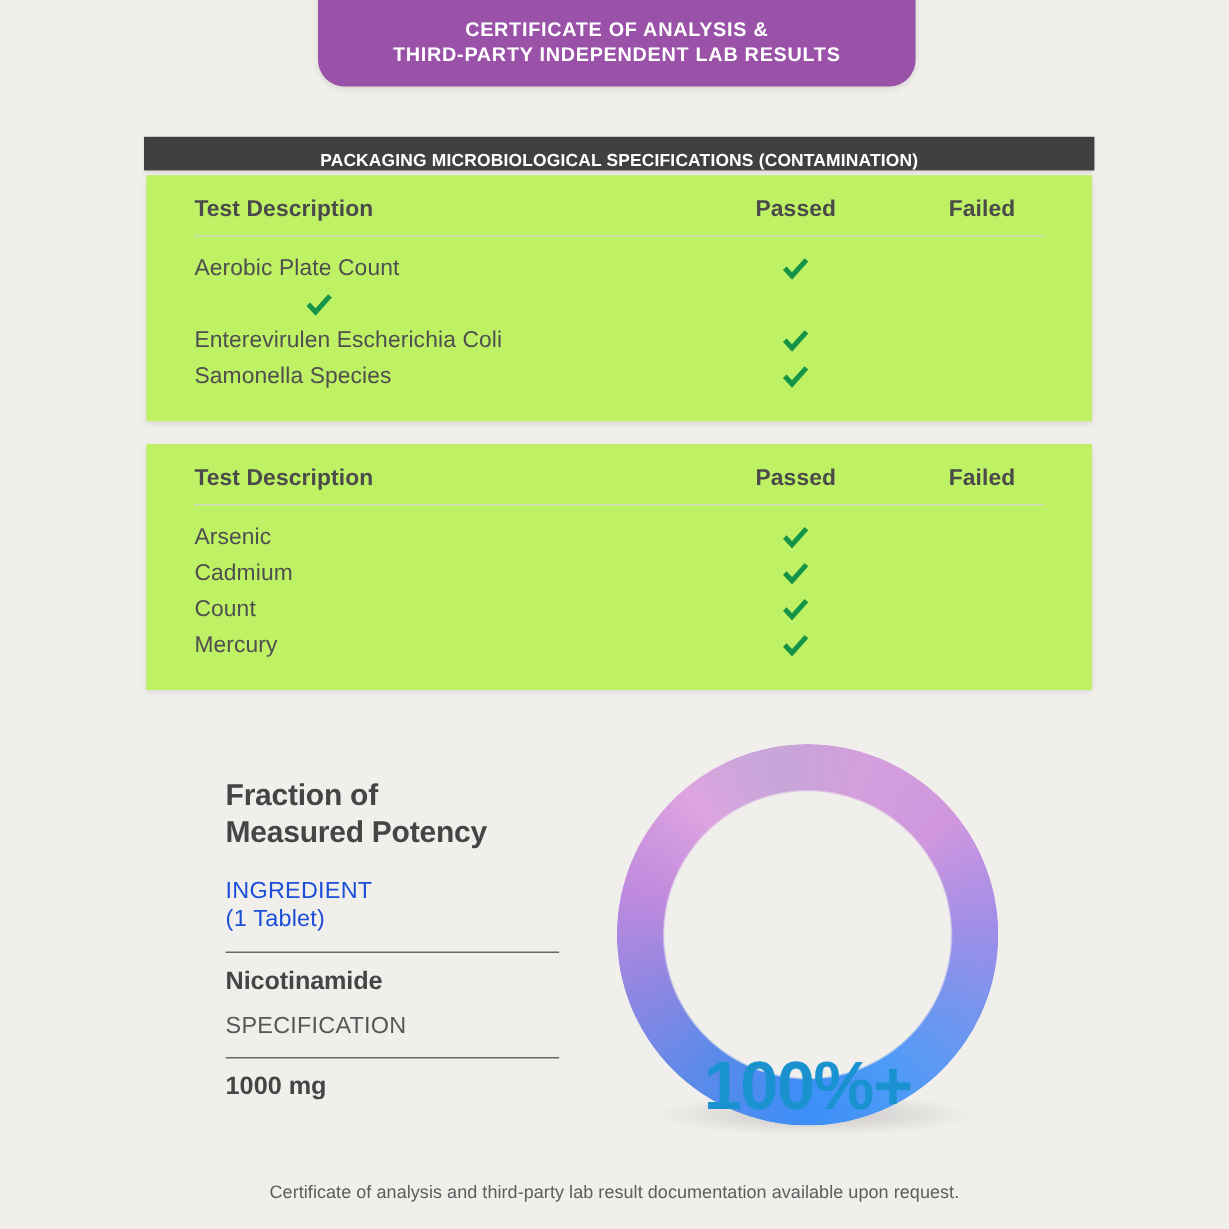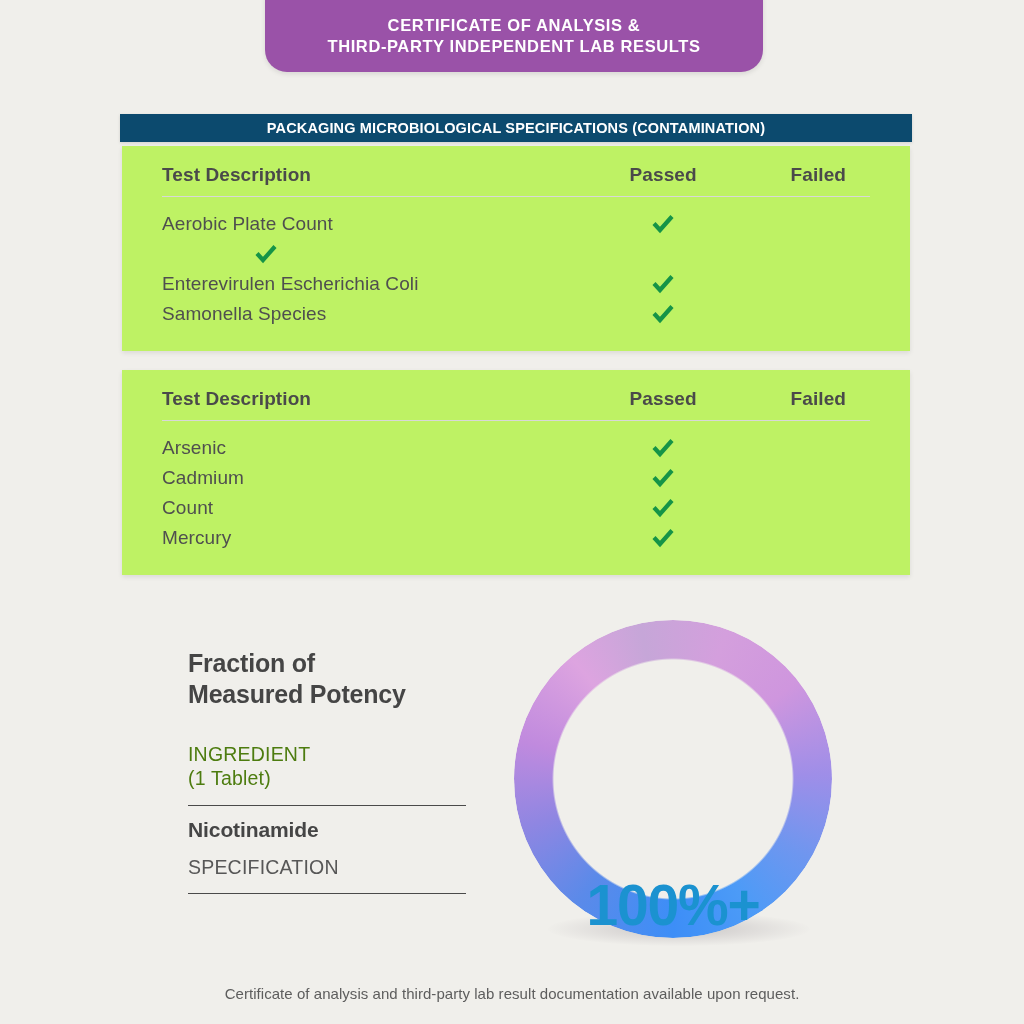--- a/index.html
+++ b/index.html
@@ -44,24 +44,24 @@
   
   .table-block {
     position: absolute;
     left: 120px;
     width: 792px;
   }
   #block-micro { top: 114px; }
   #block-metal { top: 366px; }
 
   .table-head {
-    background: #0c4a6e;
+    background: #404040;
     height: 28px;
     display: flex;
-    align-items: center;
+    align-items: flex-end;
     justify-content: center;
     box-shadow: 0 1px 3px rgba(0,0,0,0.13);
   }
   .table-head-text {
     color: #ffffff;
     font-size: 14.5px;
     font-weight: bold;
     letter-spacing: 0.15px;
     text-transform: uppercase;
   }
@@ -123,23 +123,23 @@
   }
   .potency-title {
     font-size: 25px;
     font-weight: bold;
     color: #454545;
     line-height: 1.22;
     letter-spacing: -0.2px;
   }
   .potency-title .l2 { display: block; }
   .ingredient-label {
-    margin-top: 34px;
+    margin-top: 22px;
     font-size: 19.5px;
-    color: #4d7c0f;
+    color: #1d4ed8;
     font-weight: normal;
     line-height: 1.22;
     letter-spacing: 0.2px;
   }
   .ingredient-label .sub { display: block; }
   .pot-rule {
     width: 278px;
     border-bottom: 1.6px solid #4a4a4a;
     margin-top: 14px;
   }
@@ -353,20 +353,21 @@
     <span class="l2">Measured Potency</span>
   </div>
   <div class="ingredient-label">
     <span>INGREDIENT</span>
     <span class="sub">(1 Tablet)</span>
   </div>
   <div class="pot-rule"></div>
   <div class="pot-value">Nicotinamide</div>
   <div class="spec-label">SPECIFICATION</div>
   <div class="pot-rule"></div>
+  <div class="spec-value">1000 mg</div>
 </div>
 
 <div class="ring-wrap">
   <div class="ring-shadow"></div>
   <div class="ring"></div>
   <div class="ring-center">
     <span class="ring-value">100%+</span>
   </div>
 </div>
 

